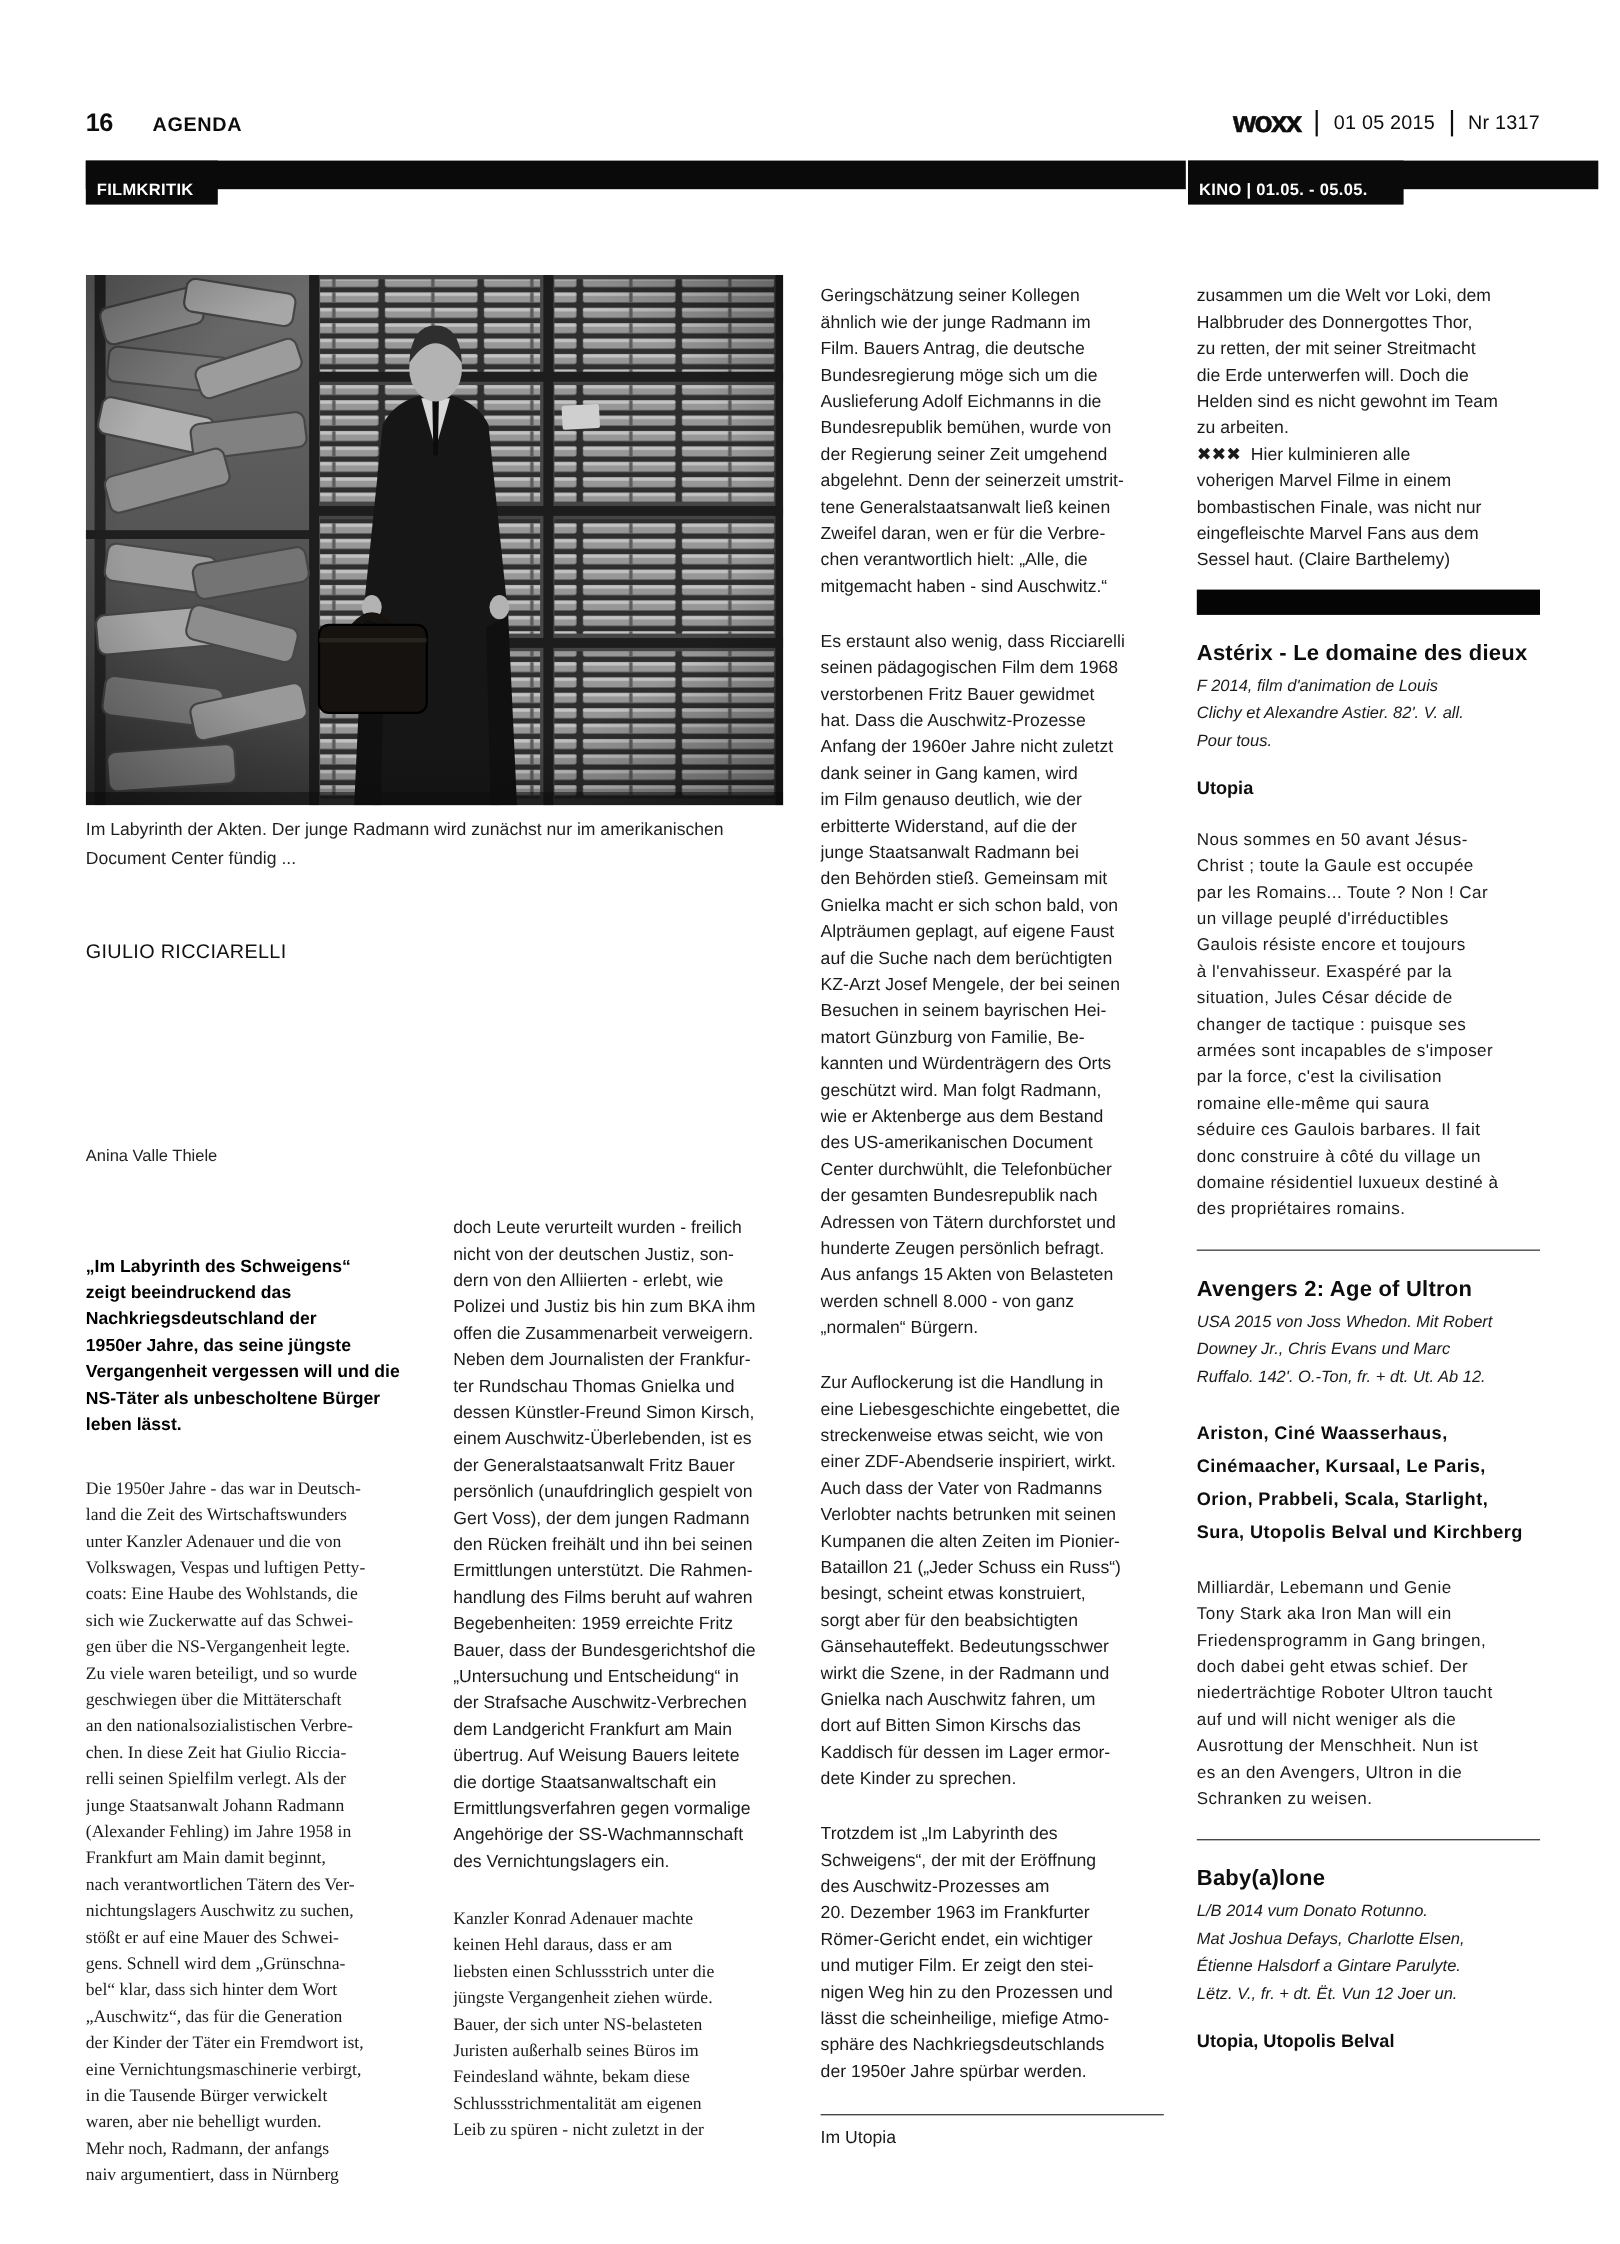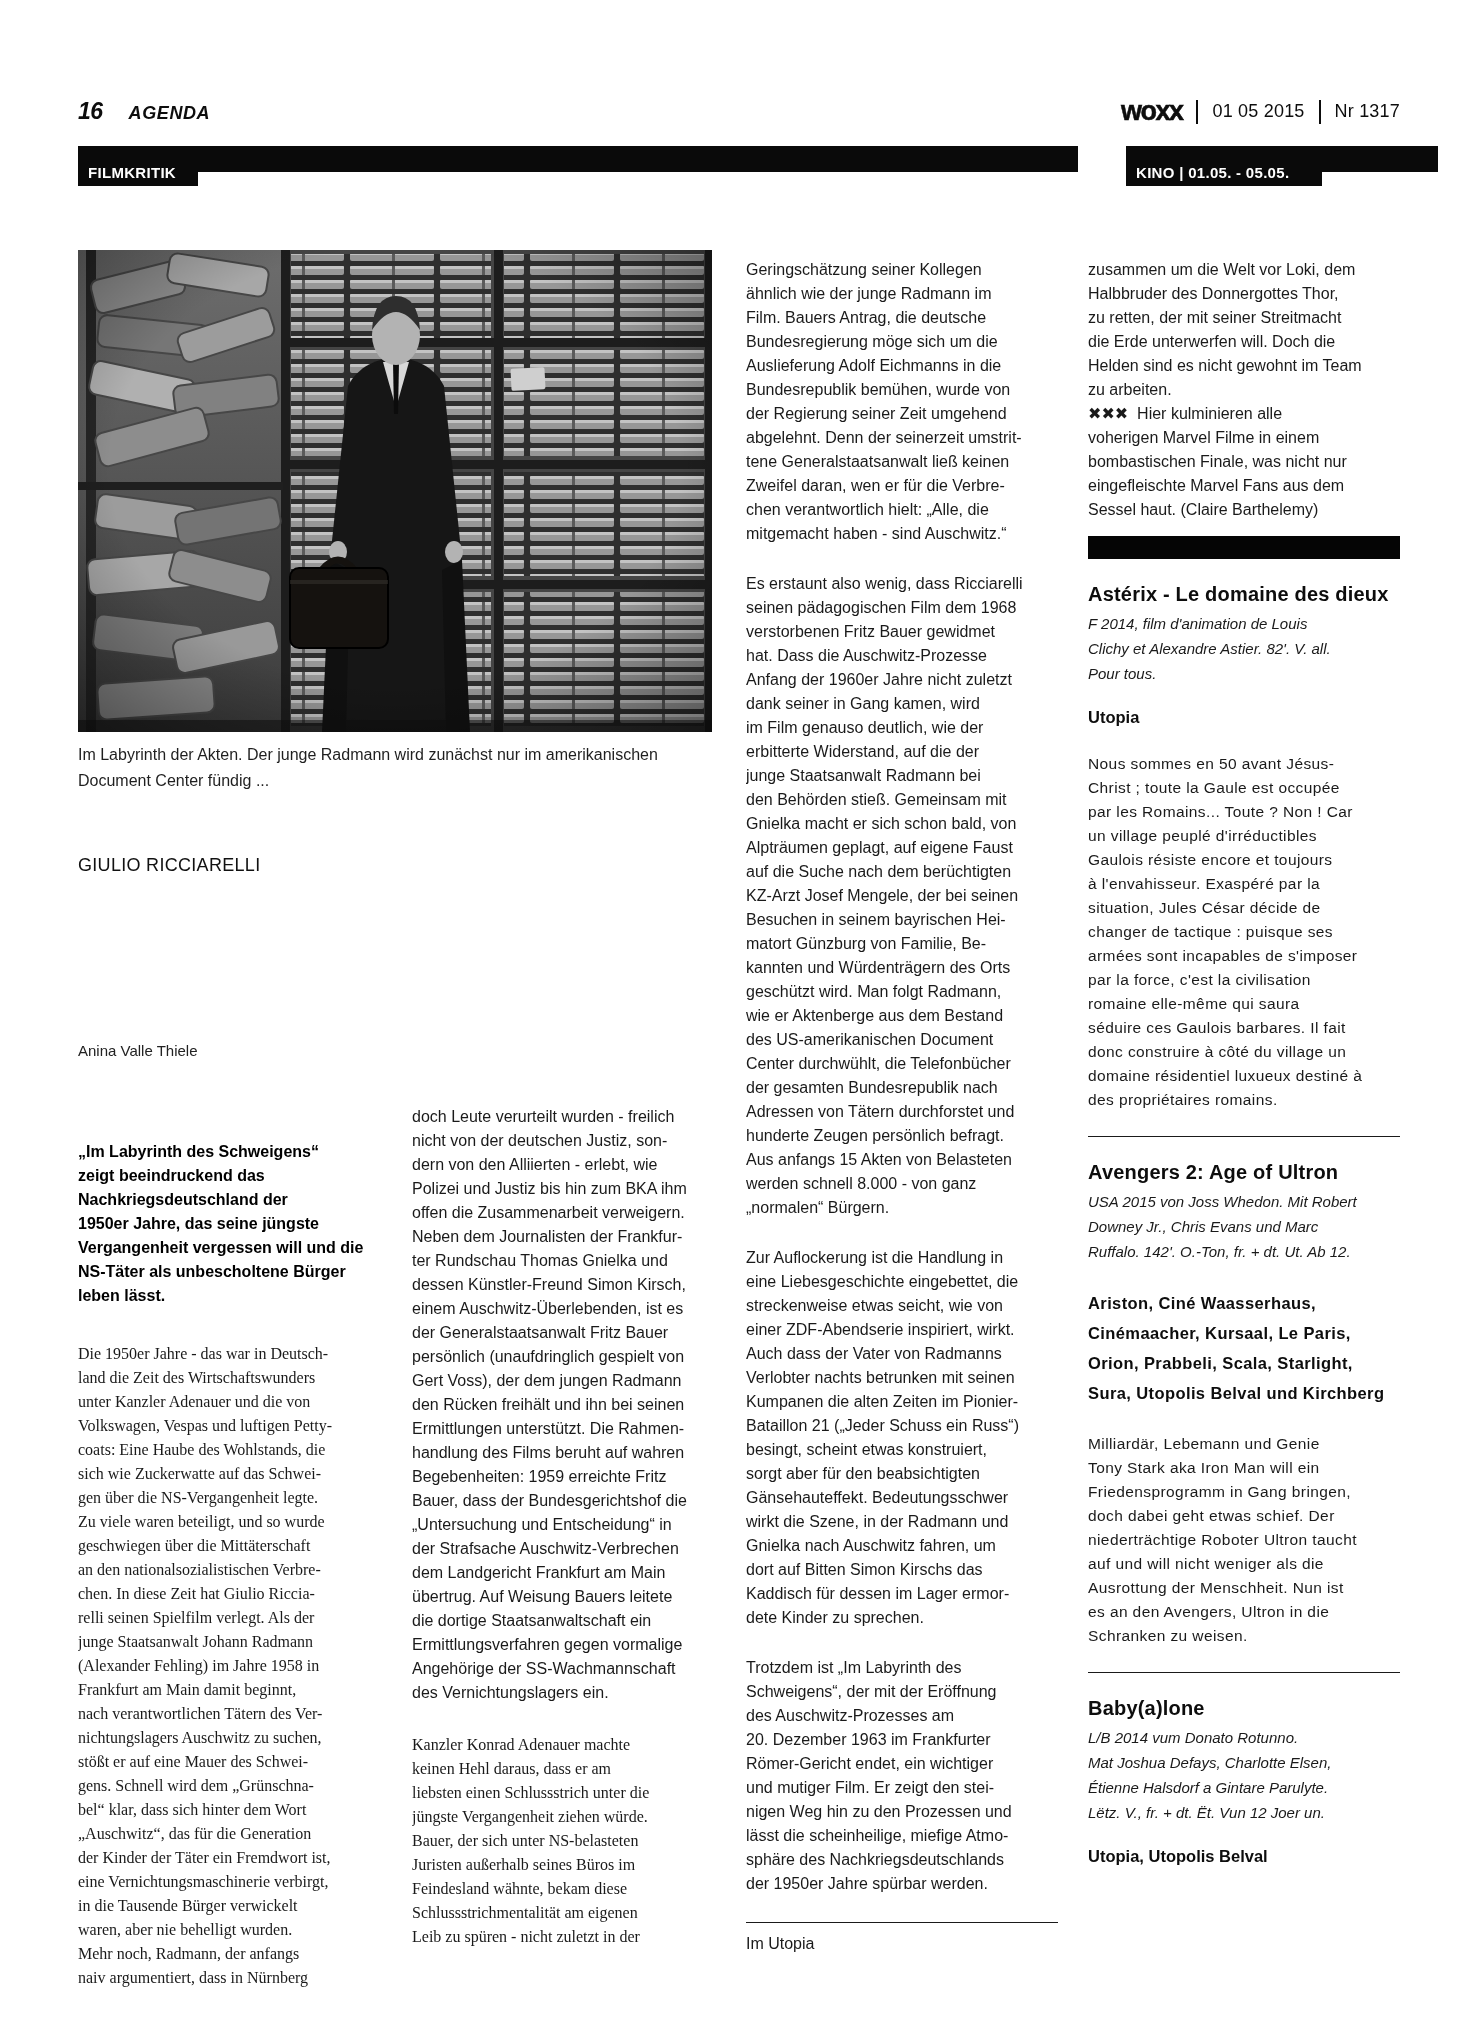--- a/index.html
+++ b/index.html
@@ -1,33 +1,33 @@
 <!DOCTYPE html>
 <html><head>
 <meta charset="utf-8">
 <style>
   html,body{margin:0;padding:0;background:#e8e8e8;}
   .canvas{position:relative;width:1473px;height:2040px;background:#ffffff;
           font-family:"Liberation Sans",sans-serif;color:#1a1a1a;overflow:hidden;}
   .pre{white-space:pre;overflow:hidden;}
 
   
-  .hdr-left{position:absolute;left:78px;top:98px;display:flex;align-items:baseline;gap:26px;font-style:italic;}
+  .hdr-left{position:absolute;left:78px;top:98px;display:flex;align-items:baseline;gap:36px;}
   .pageno{font-size:23px;font-weight:bold;color:#0d0d0d;letter-spacing:-.5px;}
   .section{font-size:18px;font-weight:bold;color:#0d0d0d;letter-spacing:.6px;}
   .hdr-right{position:absolute;right:73px;top:96px;display:flex;align-items:center;gap:14px;}
   .masthead{font-size:27px;font-weight:bold;letter-spacing:-1.5px;color:#0d0d0d;
             font-family:"Liberation Sans",sans-serif;-webkit-text-stroke:.5px #0d0d0d;}
   .hdr-sep{width:2px;height:24px;background:#0d0d0d;}
   .hdr-meta{font-size:18px;color:#0d0d0d;letter-spacing:.2px;}
 
   
   .bar{position:absolute;top:146px;height:26px;background:#0a0a0a;}
   .bar-left{left:78px;width:980px;padding-left:20px;}
-  .bar-right{left:1126px;width:312px;}
+  .bar-right{left:1080px;width:373px;}
   .tab{position:absolute;left:0;top:0;height:40px;background:#0a0a0a;color:#ffffff;
        font-size:15px;font-weight:bold;letter-spacing:.3px;display:flex;align-items:flex-end;
        padding:0 10px 5px 10px;box-sizing:border-box;}
   .tab-left{width:120px;}
   .tab-right{width:196px;}
 
   
   .photo{position:absolute;left:78px;top:250px;width:634px;height:482px;}
   .caption{position:absolute;left:78px;top:742px;width:634px;font-size:16px;
            line-height:26px;color:#1f1f1f;}

